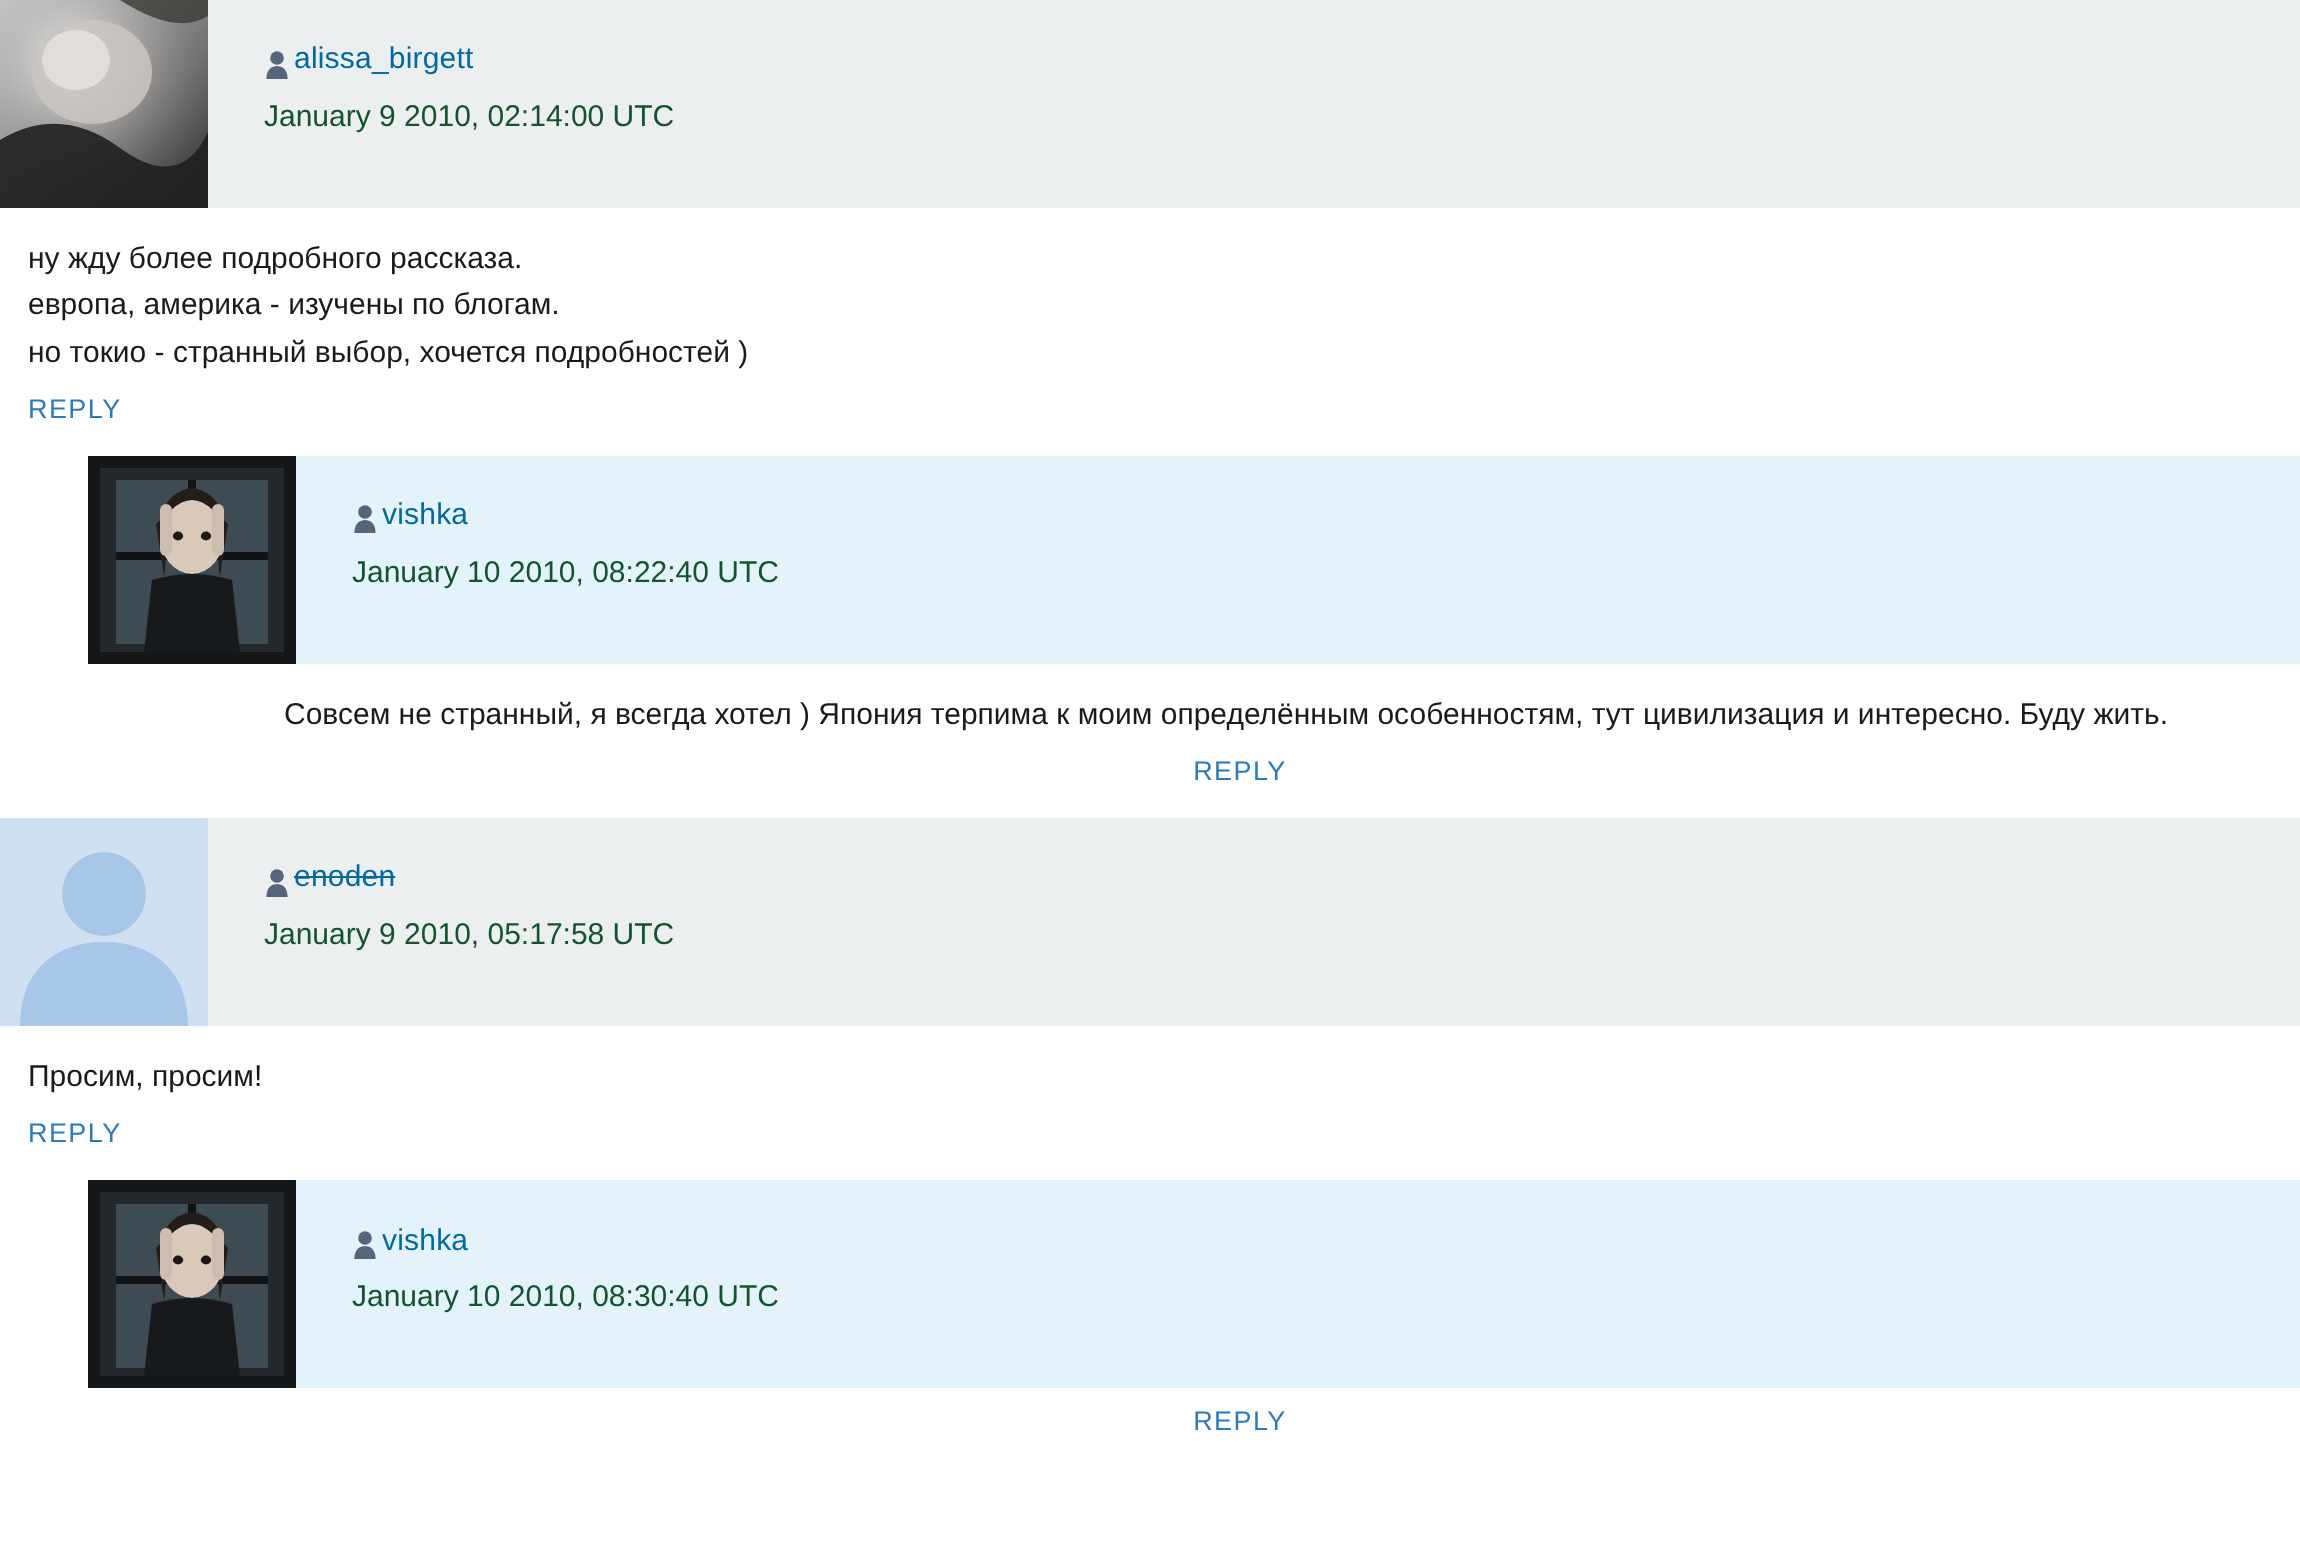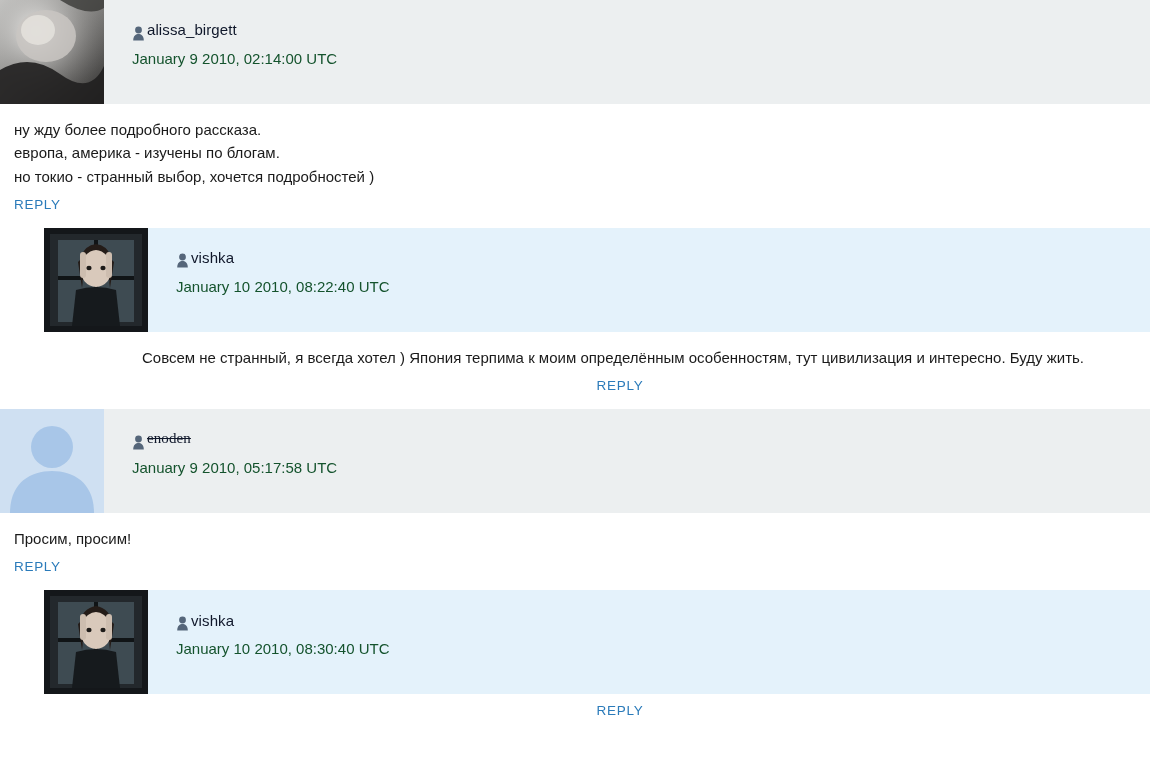--- a/index.html
+++ b/index.html
@@ -55,27 +55,26 @@
     height: 20px;
   }
   .user-icon {
     width: 13px;
     height: 15px;
     display: inline-block;
     position: relative;
     top: 1px;
   }
   .username {
-    color: #0f172a;
+    color: #0369a1;
     font-size: 15px;
     letter-spacing: 0.1px;
   }
   .username.deleted {
     text-decoration: line-through;
-    font-family: Liberation Serif, serif;
   }
   .timestamp {
     color: #14532d;
     font-size: 15px;
     margin-top: 7px;
   }
 
   .comment-body {
     padding: 14px 14px 0 0;
     line-height: 1.55;

